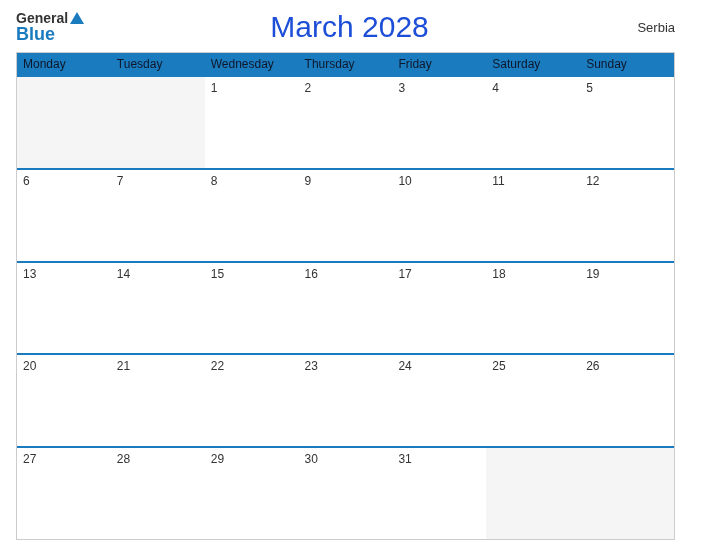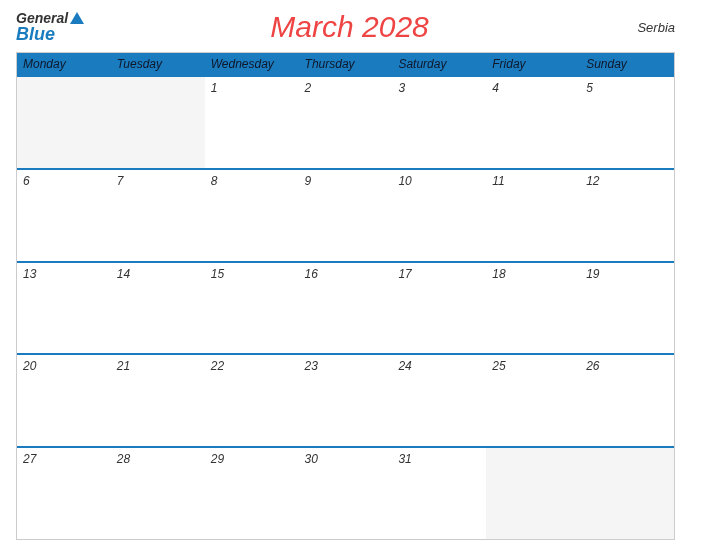--- a/index.html
+++ b/index.html
@@ -10,21 +10,20 @@
       font-family: Arial, sans-serif;
       overflow: hidden;
     }
     .page {
       width: 691px;
       height: 550px;
       background: #fff;
       padding: 10px 16px 10px 16px;
       display: flex;
       flex-direction: column;
-      font-style: italic;
     }
     .header {
       display: flex;
       align-items: center;
       justify-content: space-between;
       margin-bottom: 8px;
     }
     .logo {
       display: flex;
       flex-direction: column;
@@ -51,21 +50,21 @@
       margin-left: 2px;
       vertical-align: middle;
     }
     .logo-line {
       display: flex;
       align-items: center;
     }
     .title {
       font-size: 30px;
       font-weight: normal;
-      color: #ef4444;
+      color: #1d4ed8;
       text-align: center;
       flex: 1;
     }
     .country {
       font-size: 13px;
       color: #333;
       min-width: 60px;
       text-align: right;
     }
     .calendar {
@@ -128,22 +127,22 @@
     <div class="title">March 2028</div>
     <div class="country">Serbia</div>
   </div>
 
   <div class="calendar">
     <div class="cal-header">
     <div class="cal-header-cell">Monday</div>
         <div class="cal-header-cell">Tuesday</div>
         <div class="cal-header-cell">Wednesday</div>
         <div class="cal-header-cell">Thursday</div>
+        <div class="cal-header-cell">Friday</div>
         <div class="cal-header-cell">Saturday</div>
-        <div class="cal-header-cell">Friday</div>
         <div class="cal-header-cell">Sunday</div>
       </div>
     <div class="cal-body">
     <div class="cal-week">
           <div class="cal-cell empty"></div>
           <div class="cal-cell empty"></div>
           <div class="cal-cell">
             <span class="day-num">1</span>
           </div>
           <div class="cal-cell">

